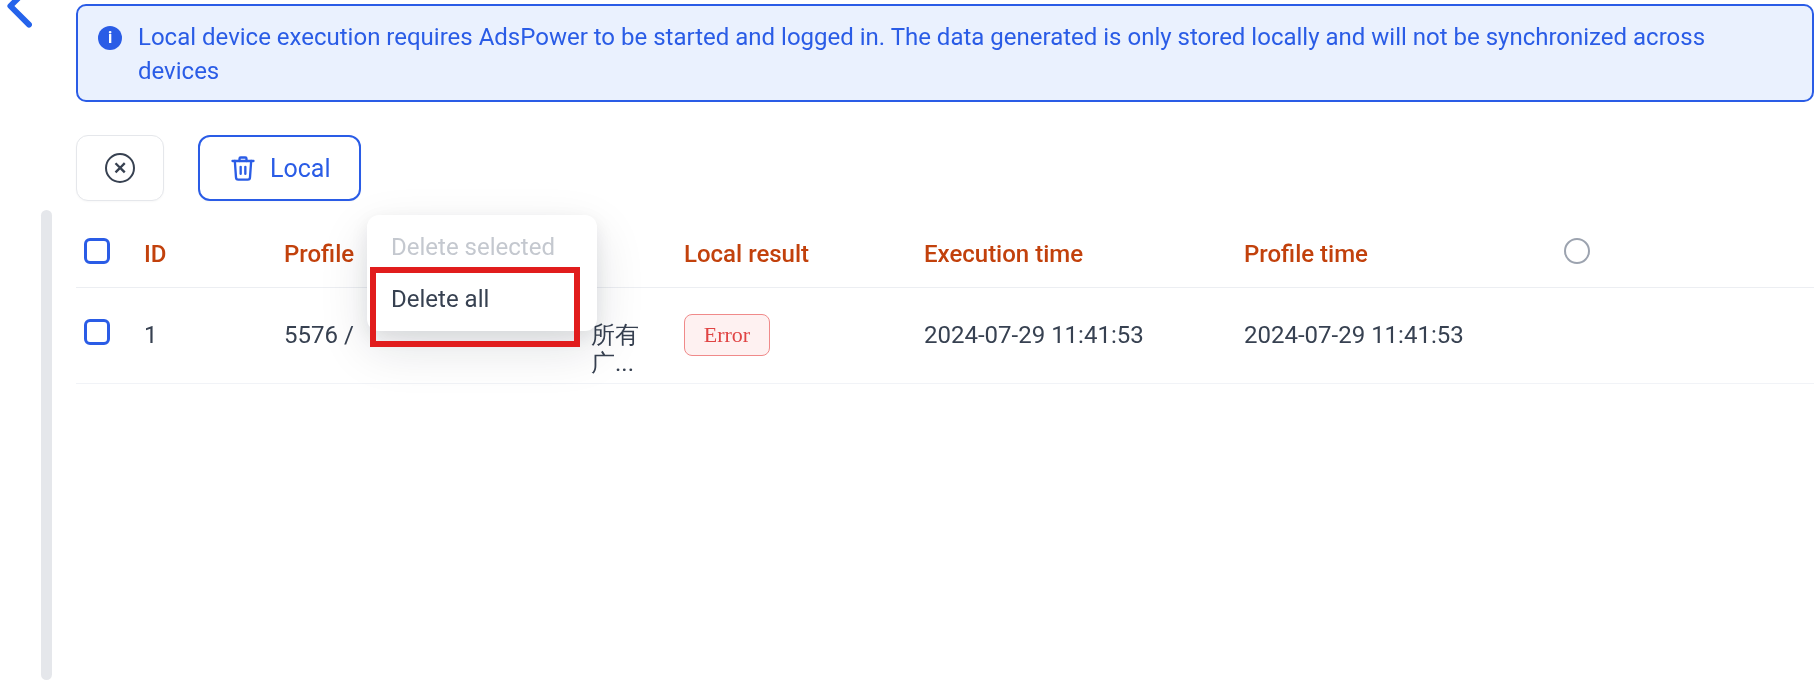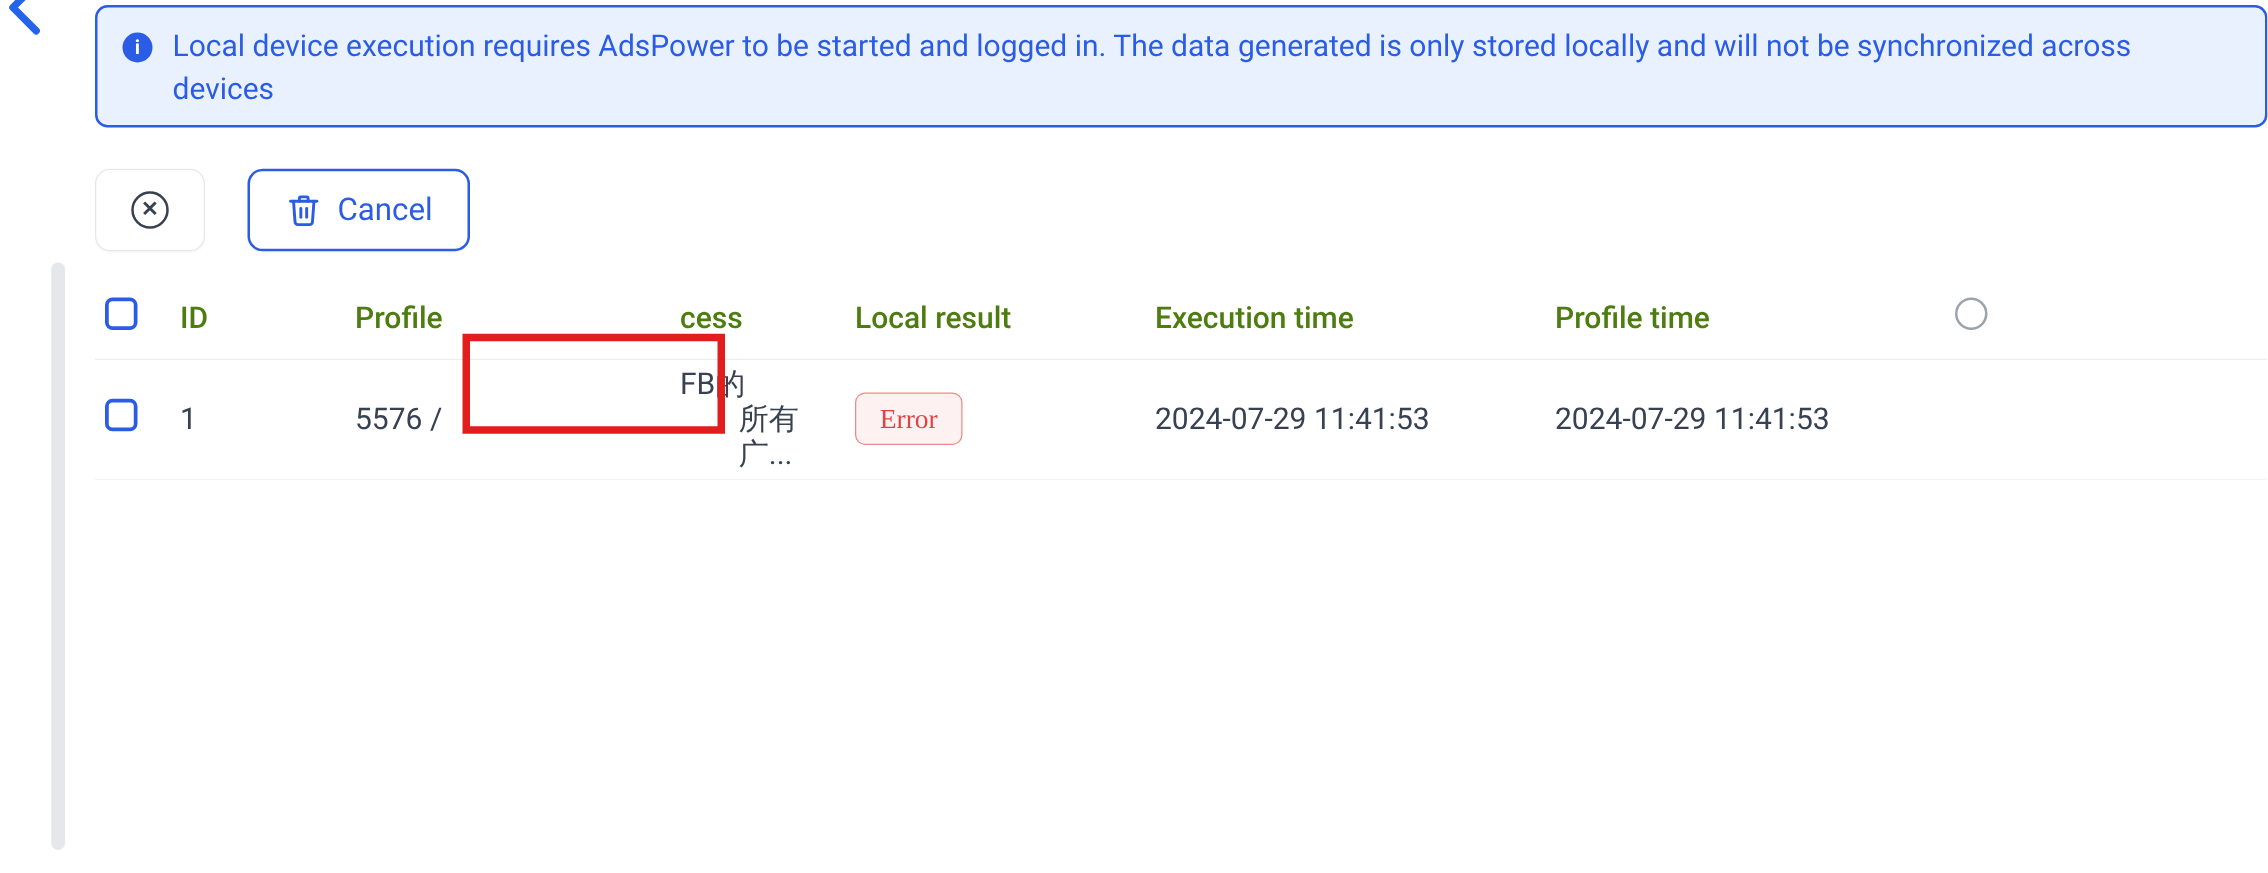--- a/index.html
+++ b/index.html
@@ -93,21 +93,21 @@
   .table-wrap {
     position:absolute;
     left:76px; top:221px;
     width:1738px;
   }
   table { border-collapse:collapse; width:100%; table-layout:fixed; }
   thead th {
     text-align:left;
     font-weight:500;
     font-size:24px;
-    color:#4d7c0f;
+    color:#c2410c;
     height:66px;
     border-bottom:1px solid #eceef2;
     padding:0 8px;
     white-space:nowrap;
     overflow:hidden;
   }
   tbody td {
     font-size:24px;
     color:#374151;
     height:96px;
@@ -175,24 +175,32 @@
     <div class="btn btn-delete">
       <span class="trash-icon">
         <svg viewBox="0 0 24 24" fill="none" stroke="currentColor" stroke-width="2" stroke-linecap="round" stroke-linejoin="round">
           <polyline points="3 6 5 6 21 6"></polyline>
           <path d="M19 6l-1 14a2 2 0 0 1-2 2H8a2 2 0 0 1-2-2L5 6"></path>
           <path d="M10 11v6"></path>
             <path d="M14 11v6"></path>
           <path d="M9 6V4a1 1 0 0 1 1-1h4a1 1 0 0 1 1 1v2"></path>
         </svg>
       </span>
-      <span>Cancel</span>
-    </div>
-  </div>
-
+      <span>Local</span>
+    </div>
+  </div>
+
+  <div class="delete-menu">
+    <div class="menu-item disabled">
+      <span>Delete selected</span>
+    </div>
+    <div class="menu-item">
+      <span>Delete all</span>
+    </div>
+  </div>
 
   <div class="highlight-box"></div>
 
   <div class="table-wrap">
     <table>
       <colgroup>
         <col class="c-check">
           <col class="c-id">
           <col class="c-profile">
           <col class="c-process">

